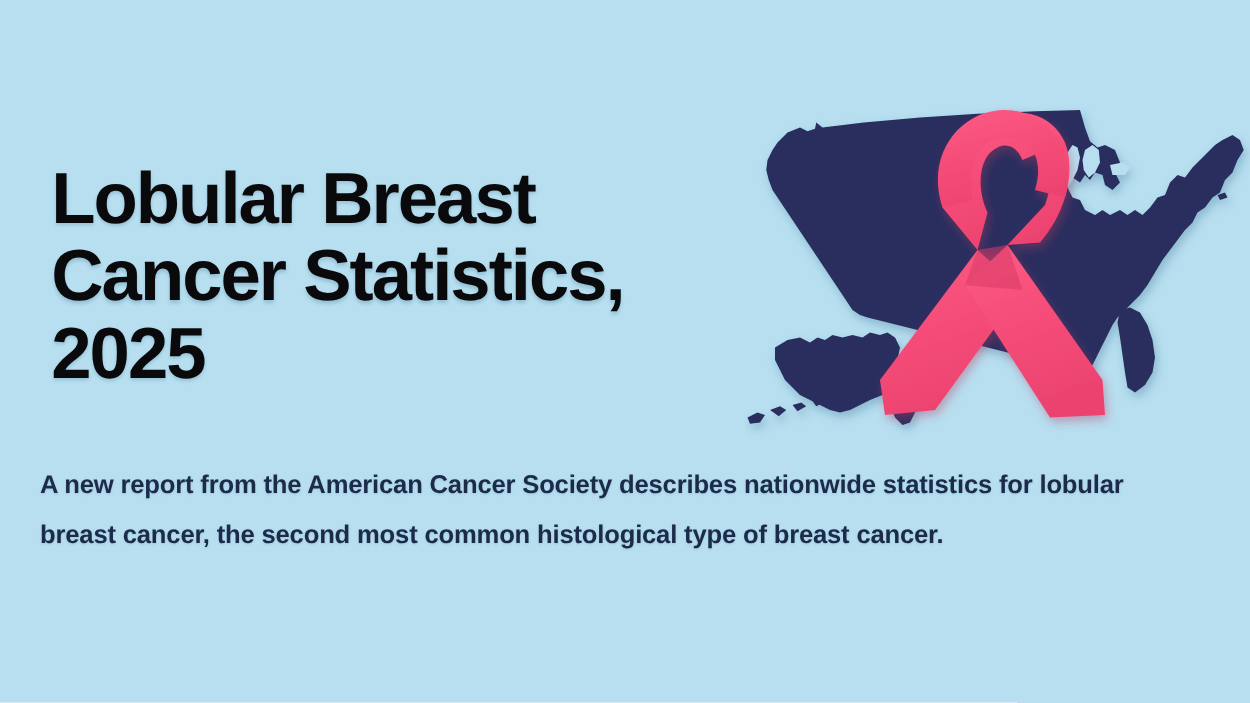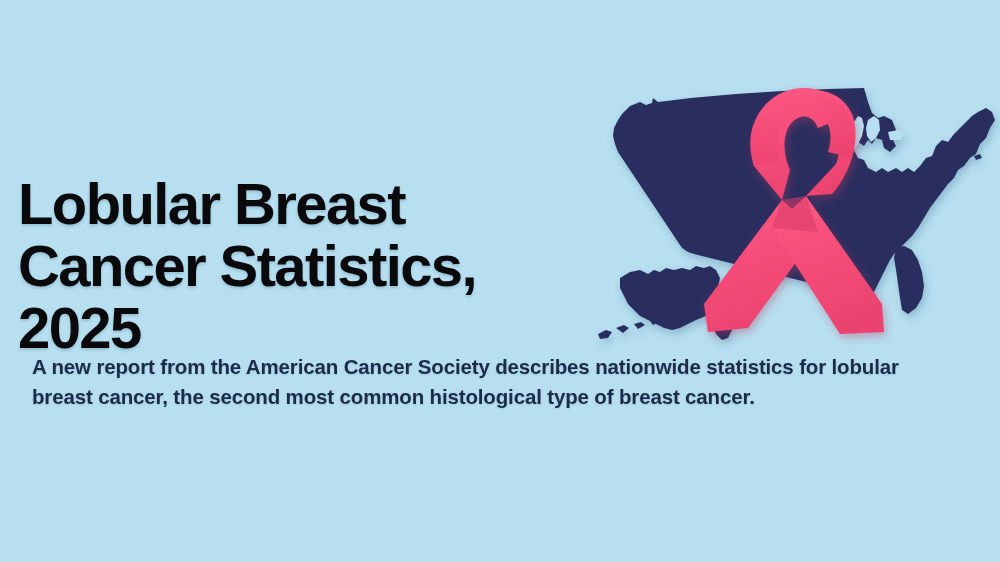--- a/index.html
+++ b/index.html
@@ -17,47 +17,46 @@
     position: relative;
     width: 1000px;
     height: 562px;
     background: #b7dff0;
     overflow: hidden;
   }
 
   
   #text-block {
     position: absolute;
-    left: 18px;
+    left: 41px;
     top: 128px;
     width: 620px;
-    margin-top: 45px;
   }
 
   #headline {
     margin: 0;
     font-family: "Liberation Sans", sans-serif;
     font-size: 58px;
     line-height: 62px;
     font-weight: 700;
     letter-spacing: -1.6px;
     color: #0a0a0c;
     white-space: pre-line;
     text-shadow: 0 2px 3px rgba(60,110,140,0.28);
   }
 
   #subhead {
     position: absolute;
     left: 32px;
-    top: 352px;
+    top: 368px;
     width: 915px;
     margin: 0;
     font-family: "Liberation Sans", sans-serif;
     font-size: 20.5px;
-    line-height: 30px;
+    line-height: 40px;
     font-weight: 600;
     letter-spacing: -0.15px;
     color: #1d2b4a;
     text-shadow: 0 1px 2px rgba(70,120,150,0.22);
   }
 
   
   #graphic {
     position: absolute;
     left: 596px;

